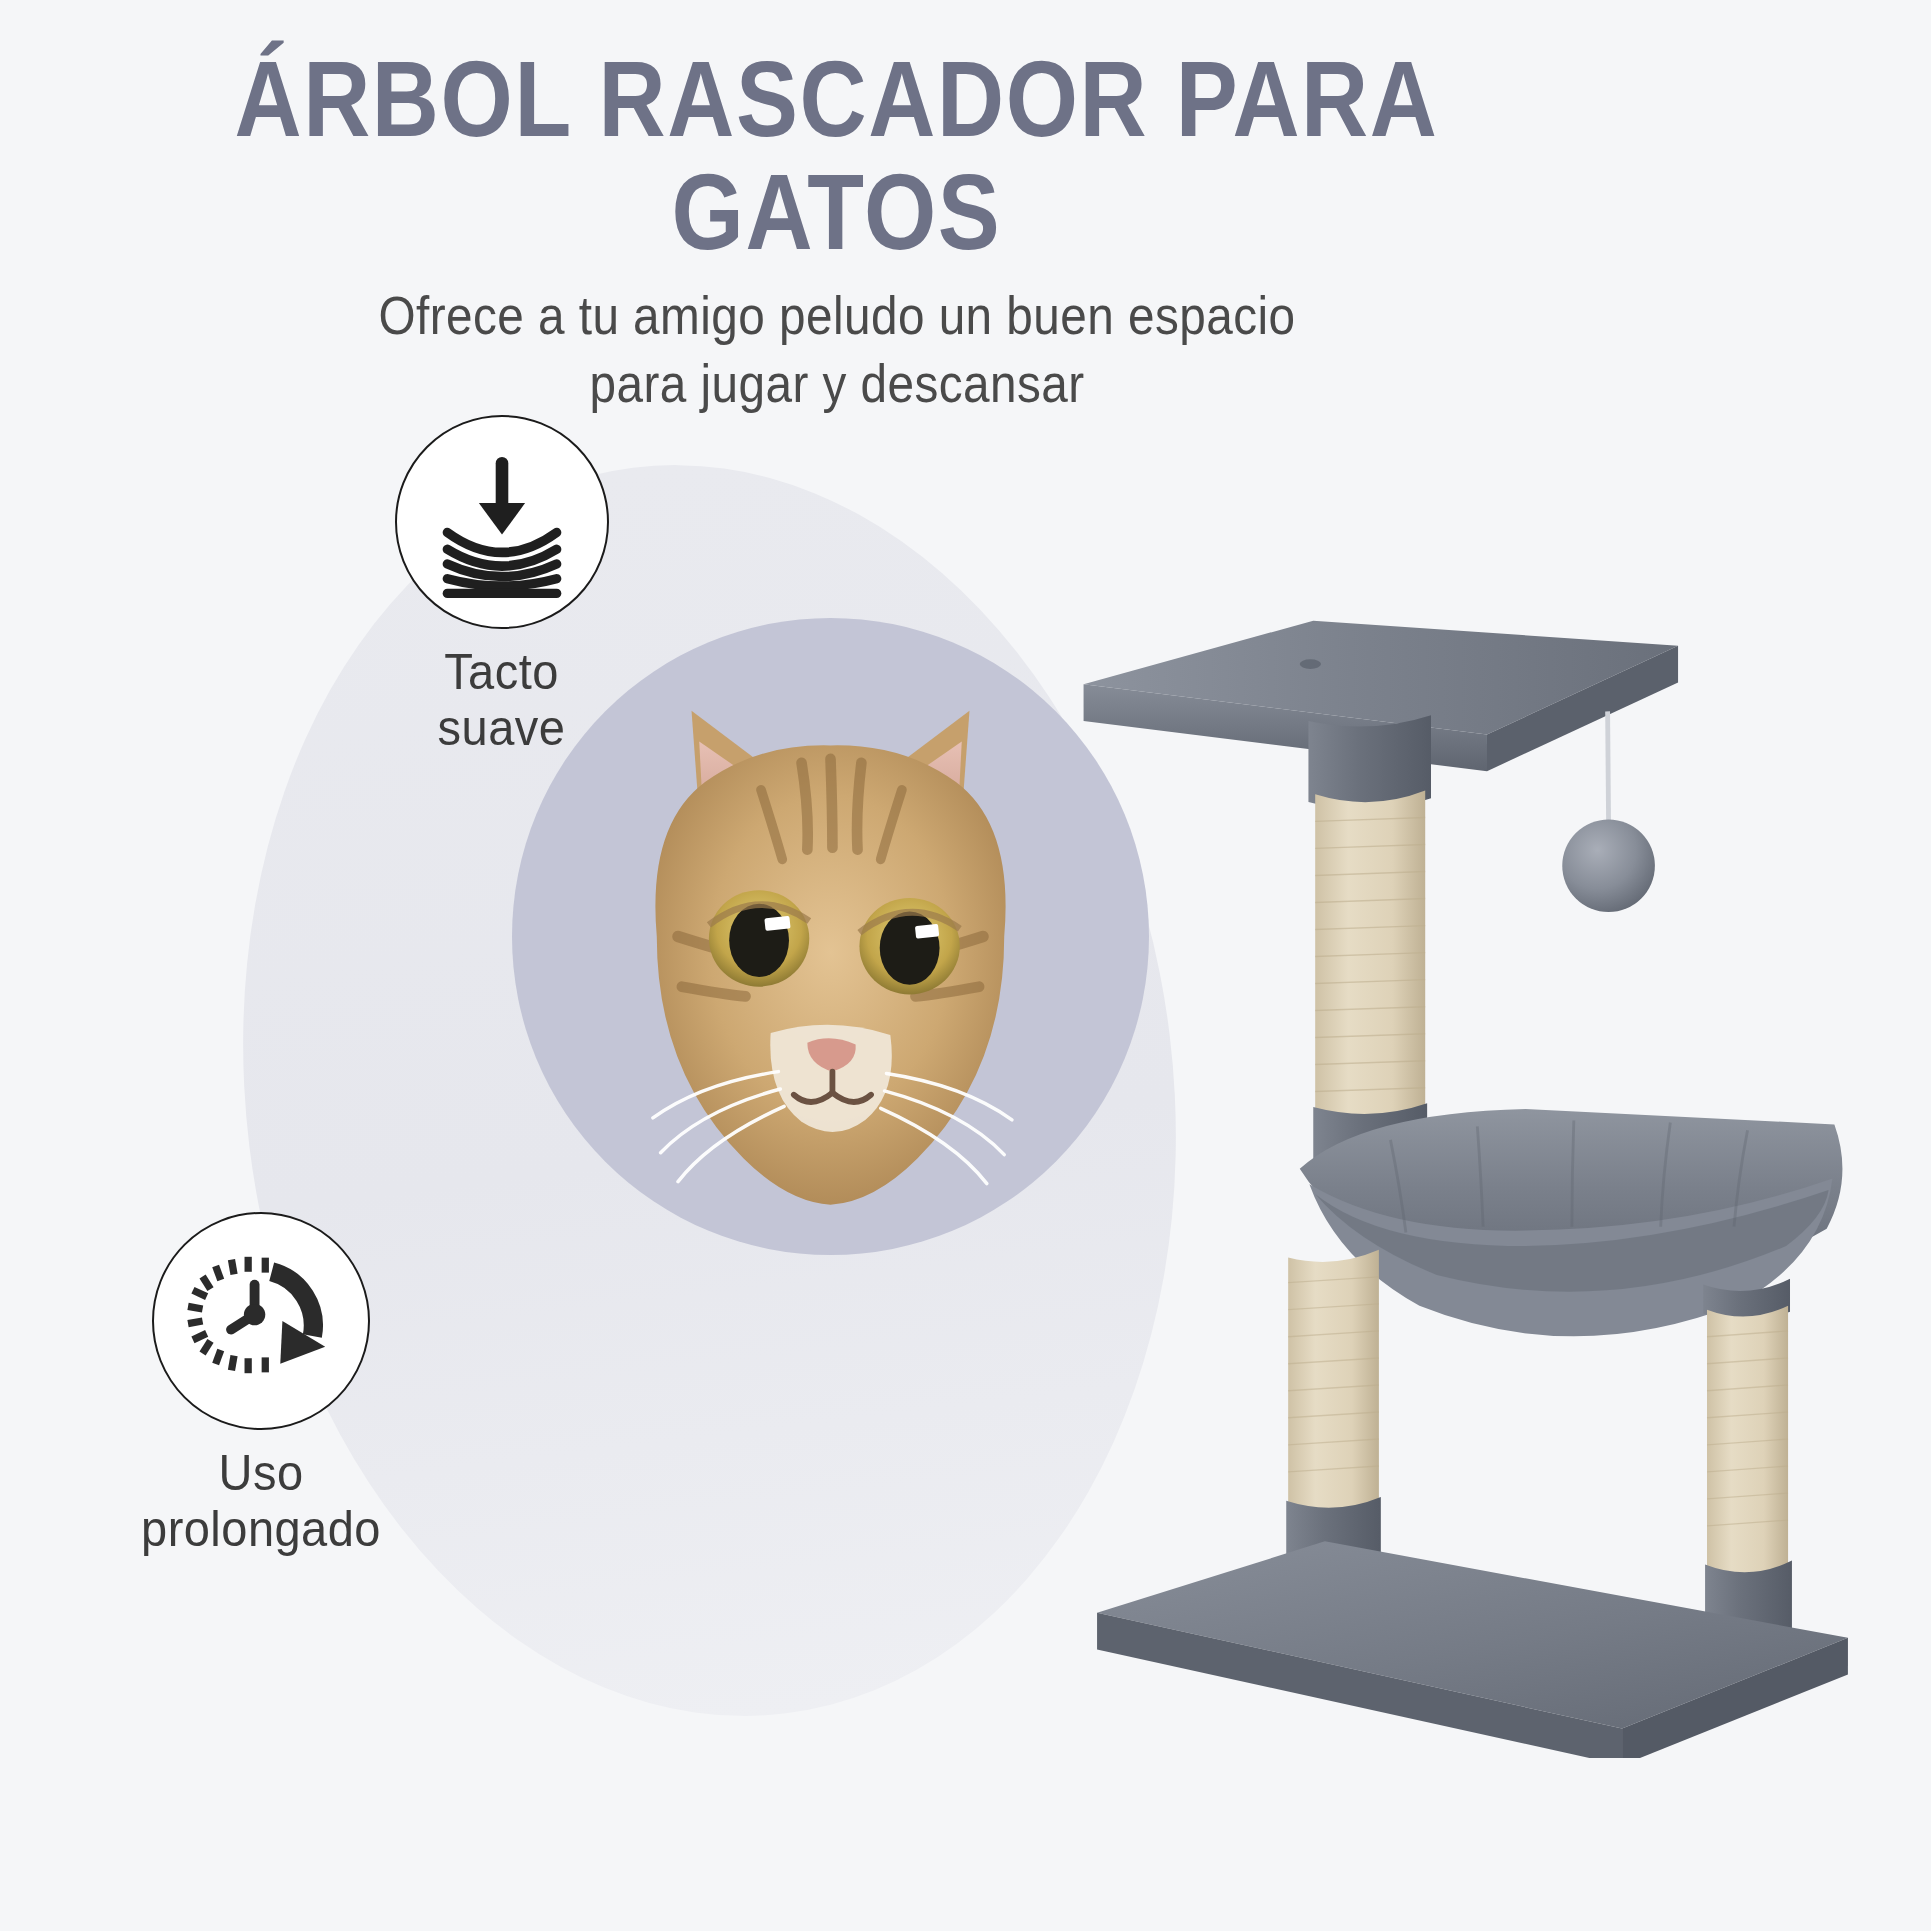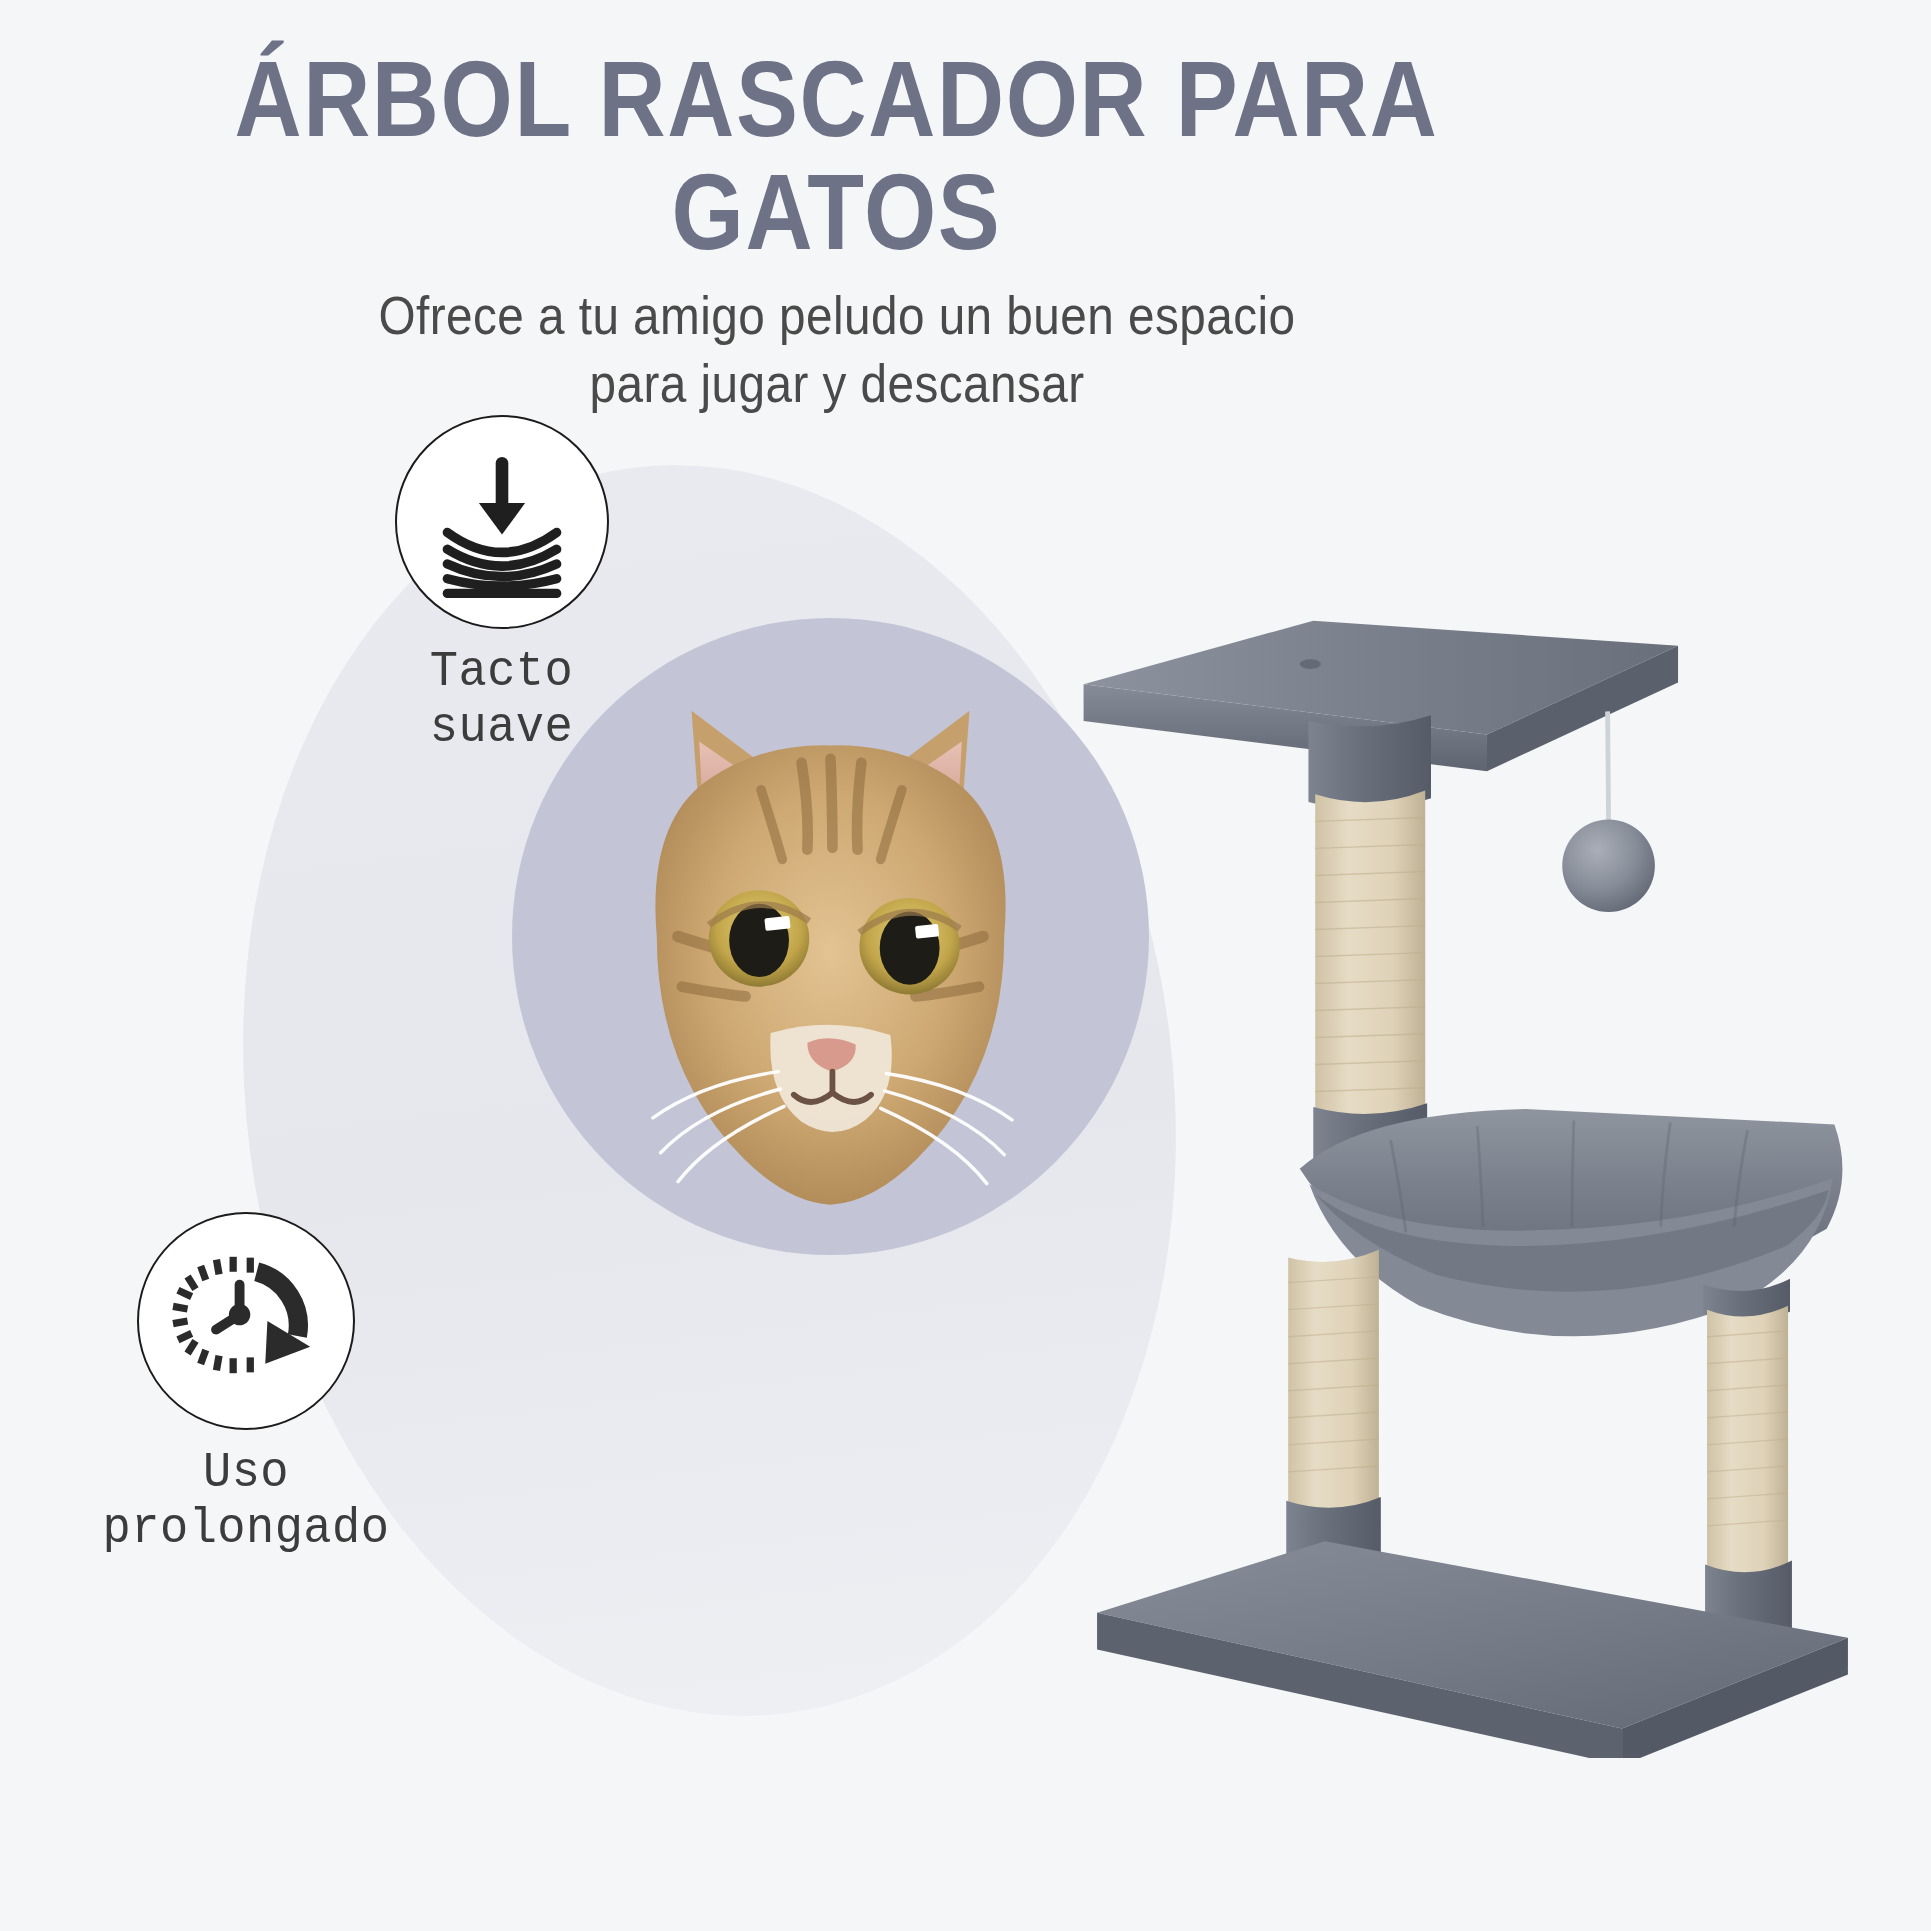--- a/index.html
+++ b/index.html
@@ -61,21 +61,20 @@
     letter-spacing: 0.5px;
     transform: scaleX(0.9);
   }
   #subtitle span { display: block; }
 
   
   .feature {
     position: absolute;
     z-index: 6;
     text-align: center;
-    font-family: Liberation Mono, monospace;
   }
   .badge {
     position: relative;
     border-radius: 50%;
     background: #ffffff;
     border: 2.9px solid #1b1b1b;
     box-sizing: border-box;
     margin: 0 auto;
   }
   .badge svg { display: block; width: 100%; height: 100%; }
@@ -89,21 +88,21 @@
     white-space: pre-line;
     transform: scaleX(0.94);
   }
 
   #feature-soft        { left: 270px;  top: 415px;  width: 463px; }
   #feature-soft .badge { width: 214px; height: 214px; }
 
   #feature-structure        { left: 19.3px;  top: 743px;  width: 444px; }
   #feature-structure .badge { width: 216px; height: 216px; }
 
-  #feature-duration        { left: 29px;  top: 1212px; width: 434px; }
+  #feature-duration        { left: 44px;  top: 1212px; width: 434px; }
   #feature-duration .badge { width: 218px; height: 218px; }
 
   #feature-assembly        { left: 290px; top: 1492px; width: 599px; }
   #feature-assembly .badge { width: 214px; height: 214px; }
 
   
   #cat-circle {
     position: absolute;
     left: 512px;
     top: 618px;

